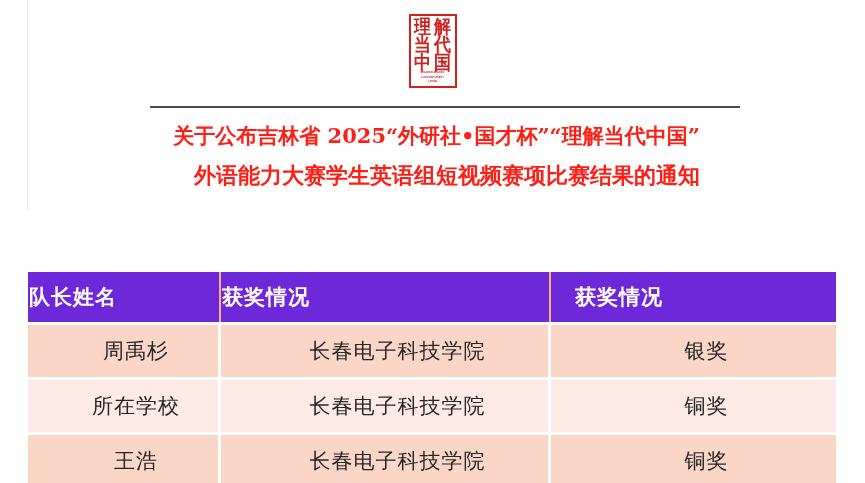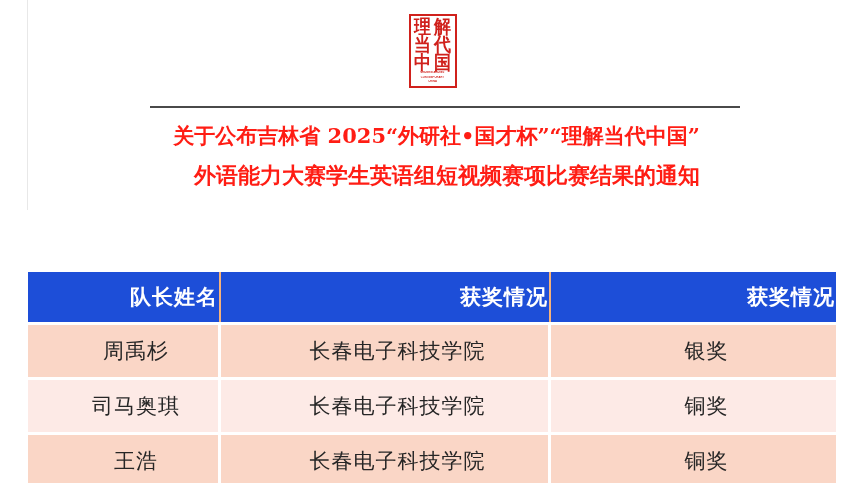--- a/index.html
+++ b/index.html
@@ -116,27 +116,27 @@
     width: 808px;
     border-collapse: separate;
     border-spacing: 0;
     table-layout: fixed;
   }
   .result-table col.c1 { width: 193px; }
   .result-table col.c2 { width: 330px; }
   .result-table col.c3 { width: 285px; }
 
   .result-table th {
-    background: #1d4ed8;
+    background: #6d28d9;
     color: #ffffff;
     font-family: "DejaVu Sans", "Liberation Sans", sans-serif;
     font-size: 21px;
     font-weight: 700;
     height: 48px;
-    text-align: right;
+    text-align: left;
     border-right: 2px solid #f7b27a;
     letter-spacing: 1px;
   }
   .result-table th:last-child { border-right: none; padding-left: 24px; }
 
   .result-table td {
     font-family: "DejaVu Sans", "Liberation Sans", sans-serif;
     font-size: 21px;
     color: #262626;
     height: 50px;
@@ -192,21 +192,21 @@
       <th>获奖情况</th>
     </tr>
   </thead>
   <tbody>
     <tr class="row-a">
       <td>周禹杉</td>
       <td>长春电子科技学院</td>
       <td>银奖</td>
     </tr>
     <tr class="row-b">
-      <td>司马奥琪</td>
+      <td>所在学校</td>
       <td>长春电子科技学院</td>
       <td>铜奖</td>
     </tr>
     <tr class="row-a">
       <td>王浩</td>
       <td>长春电子科技学院</td>
       <td>铜奖</td>
     </tr>
   </tbody>
 </table>

